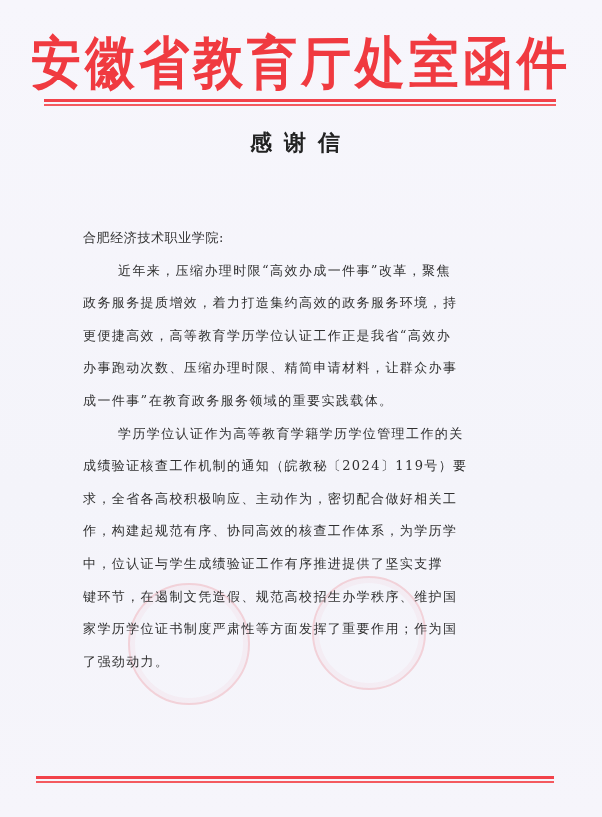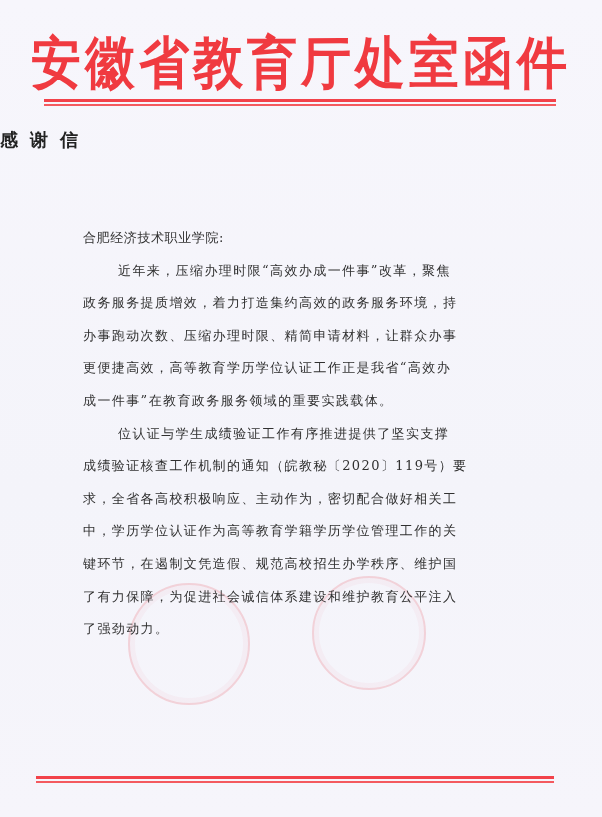--- a/index.html
+++ b/index.html
@@ -53,24 +53,24 @@
     .rule .line-a { height: 3px; background: #f2424a; }
     .rule .gap { height: 2px; background: transparent; }
     .rule .line-b { height: 2px; background: #f45a5f; }
     .rule.top { top: 99px; }
     .rule.bottom { top: 776px; left: 36px; width: 518px; }
 
     .doc-title {
       position: absolute;
       left: 0; right: 0;
       top: 128px;
-      text-align: left;
+      text-align: center;
       font-family: "DejaVu Sans", "Liberation Sans", sans-serif;
       font-weight: bold;
-      font-size: 18px;
+      font-size: 22px;
       letter-spacing: 12px;
       color: #222;
     }
     .body {
       position: absolute;
       left: 83px;
       top: 222px;
       width: 442px;
       font-size: 13px;
       line-height: 32.6px;
@@ -107,32 +107,33 @@
   </div>
 
   <div class="doc-title">感谢信</div>
 
   <div class="body">
     <div class="salutation line">合肥经济技术职业学院:</div>
 
     <div class="para">
       <span class="line indent">近年来，压缩办理时限“高效办成一件事”改革，聚焦</span>
       <span class="line">政务服务提质增效，着力打造集约高效的政务服务环境，持</span>
+      <span class="line">更便捷高效，高等教育学历学位认证工作正是我省“高效办</span>
       <span class="line">办事跑动次数、压缩办理时限、精简申请材料，让群众办事</span>
-      <span class="line">更便捷高效，高等教育学历学位认证工作正是我省“高效办</span>
       <span class="line">成一件事”在教育政务服务领域的重要实践载体。</span>
     </div>
 
     <div class="para">
-      <span class="line indent">位认证与学生成绩验证工作有序推进提供了坚实支撑</span>
-      <span class="line">成绩验证核查工作机制的通知（皖教秘〔2020〕119号）要</span>
+      <span class="line indent">学历学位认证作为高等教育学籍学历学位管理工作的关</span>
+      <span class="line">成绩验证核查工作机制的通知（皖教秘〔2024〕119号）要</span>
       <span class="line">求，全省各高校积极响应、主动作为，密切配合做好相关工</span>
-      <span class="line">中，学历学位认证作为高等教育学籍学历学位管理工作的关</span>
+      <span class="line">作，构建起规范有序、协同高效的核查工作体系，为学历学</span>
+      <span class="line">中，位认证与学生成绩验证工作有序推进提供了坚实支撑</span>
       <span class="line">键环节，在遏制文凭造假、规范高校招生办学秩序、维护国</span>
-      <span class="line">了有力保障，为促进社会诚信体系建设和维护教育公平注入</span>
+      <span class="line">家学历学位证书制度严肃性等方面发挥了重要作用；作为国</span>
       <span class="line">了强劲动力。</span>
     </div>
   </div>
 
   <div class="rule bottom">
     <div class="line-a"></div>
       <div class="gap"></div>
       <div class="line-b"></div>
   </div>
 

